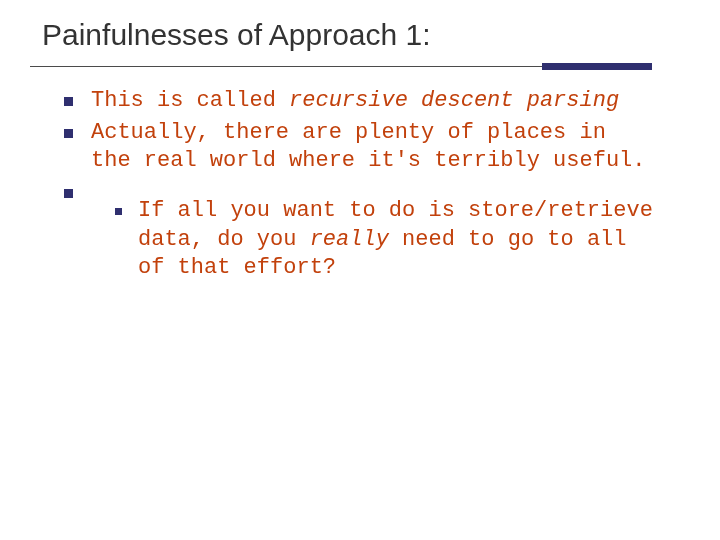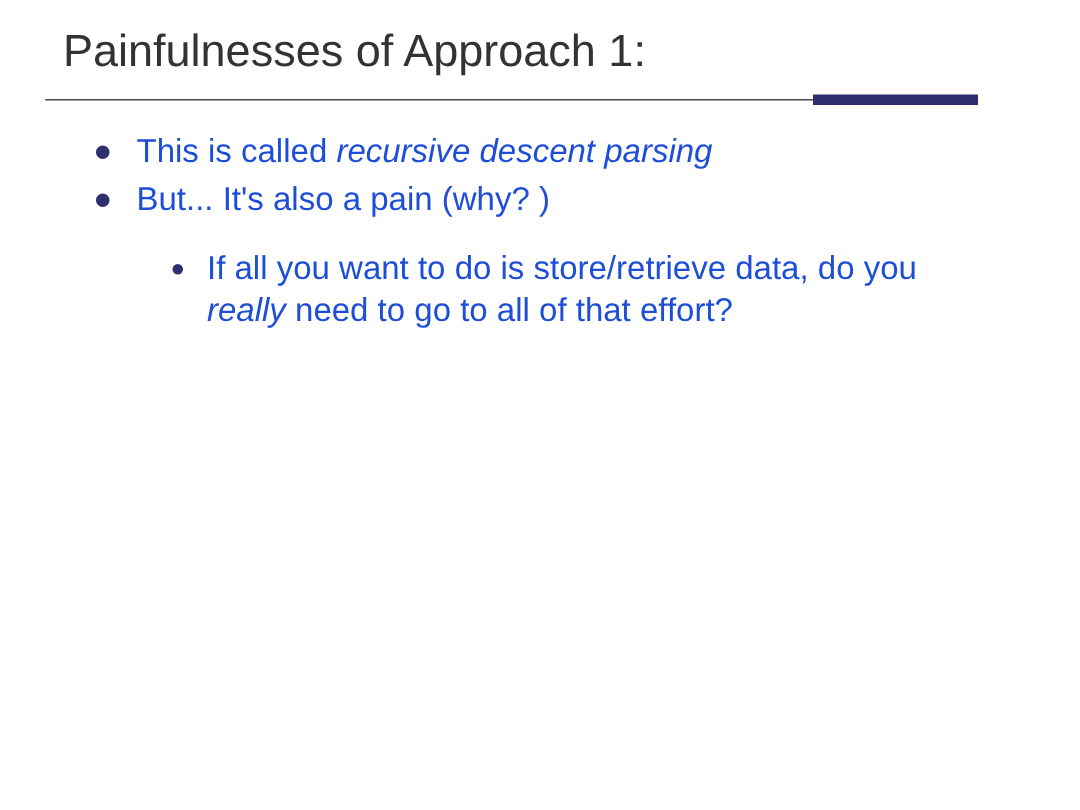--- a/index.html
+++ b/index.html
@@ -1,15 +1,15 @@
 <!DOCTYPE html>
 <html><head>
 <meta charset="utf-8">
 <style>
-  * { margin: 0; padding: 0; box-sizing: border-box; border-radius: 32px; }
+  * { margin: 0; padding: 0; box-sizing: border-box; }
   html, body { width: 720px; height: 540px; background: #fff; font-family: Verdana, Geneva, sans-serif; }
   .slide {
     width: 720px;
     height: 540px;
     background: #ffffff;
     position: relative;
     padding: 18px 28px 28px 28px;
   }
   .title {
     font-size: 30px;
@@ -34,23 +34,24 @@
     right: 0;
     top: -3px;
     width: 110px;
     height: 7px;
     background: #2f2f6f;
   }
   .body {
     margin-top: 20px;
     padding-left: 36px;
     padding-right: 36px;
-    color: #1d4ed8;
+    color: #c2410c;
     font-size: 22px;
     line-height: 1.28;
+    font-family: Liberation Mono, monospace;
   }
   .bullet {
     display: flex;
     align-items: flex-start;
     margin-bottom: 4px;
   }
   .bullet .marker {
     width: 9px;
     height: 9px;
     background: #2f2f6f;
@@ -87,25 +88,28 @@
 
   <div class="body">
 
     <div class="bullet">
       <div class="marker"></div>
       <div class="text">
         <span class="run">This is called </span><span class="run italic">recursive descent parsing</span>
       </div>
     </div>
 
+    <div class="bullet">
+      <div class="marker"></div>
+      <div class="text">Actually, there are plenty of places in the real world where it's terribly useful.</div>
+    </div>
 
     <div class="bullet">
       <div class="marker"></div>
       <div class="text">
-        <span class="run">But...  It's also a pain (why? )</span>
         <div class="sublist">
           <div class="bullet">
             <div class="marker"></div>
             <div class="text">
               <span class="run">If all you want to do is store/retrieve data, do you </span><span class="run italic">really</span><span class="run"> need to go to all of that effort?</span>
             </div>
           </div>
         </div>
       </div>
     </div>

